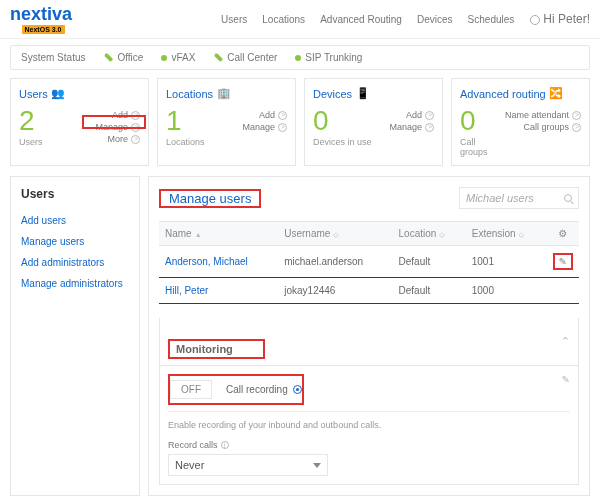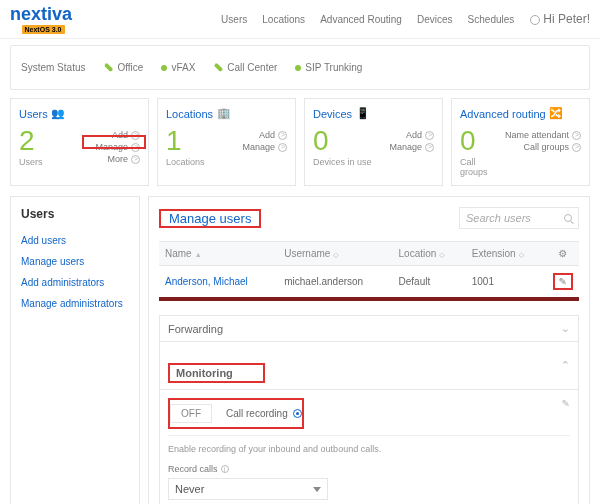--- a/index.html
+++ b/index.html
@@ -18,21 +18,21 @@
   
   .topbar{display:flex;align-items:center;padding:4px 10px;border-bottom:1px solid #eee;}
   .brand{font-size:18px;font-weight:700;color:var(--blue);display:flex;align-items:center;flex-direction:column;}
   .brand .pill{font-size:7px;background:#f5a623;color:#000;padding:1px 3px;margin-left:4px;border-radius:1px;}
   .spacer{flex:1;}
   .topnav a{color:#777;margin-left:12px;font-size:10px;}
   .user-greet{color:#777;margin-left:16px;font-size:12px;}
   .gear-ico{display:inline-block;width:10px;height:10px;border:1px solid #aaa;border-radius:50%;position:relative;vertical-align:middle;margin-right:3px;}
 
   
-  .subnav{display:flex;gap:18px;align-items:center;padding:16px 10px;border:1px solid var(--border);margin:6px 10px 8px;border-radius:2px;}
+  .subnav{display:flex;gap:18px;align-items:center;padding:6px 10px;border:1px solid var(--border);margin:6px 10px 8px;border-radius:2px;}
   .subnav .item{display:flex;align-items:center;gap:4px;color:var(--grey);font-size:10px;}
   .subnav .dot{width:6px;height:6px;border-radius:50%;background:var(--lime);display:inline-block;}
   .subnav .handset{width:10px;height:10px;background:var(--lime);border-radius:2px;display:inline-block;clip-path:polygon(20% 10%,40% 10%,70% 40%,90% 60%,90% 80%,65% 90%,10% 35%);}
 
   
   .cards{display:flex;gap:8px;padding:0 10px 10px;}
   .card{flex:1;border:1px solid var(--border);padding:8px;position:relative;min-width:0;}
   .card-title{color:var(--blue);font-size:11px;margin-bottom:8px;display:flex;align-items:center;gap:4px;}
   .card-body{display:flex;align-items:flex-start;justify-content:space-between;}
   .bignum{font-size:28px;font-weight:300;color:var(--lime);line-height:0.9;}
@@ -54,21 +54,21 @@
   .search{border:1px solid var(--border);padding:4px 6px;color:#aaa;font-style:italic;width:120px;display:flex;align-items:center;justify-content:space-between;}
   .search .mag{width:8px;height:8px;border:1px solid #bbb;border-radius:50%;position:relative;}
   .search .mag::after{content:"";position:absolute;width:4px;height:1px;background:#bbb;transform:rotate(45deg);bottom:-2px;right:-3px;}
 
   .show-row{color:#999;font-size:10px;margin-bottom:6px;}
   .show-row .n{display:inline-block;border:1px solid var(--border);padding:2px 6px;color:#555;margin:0 4px;}
 
   table{width:100%;border-collapse:collapse;font-size:10px;}
   thead th{background:#f7f8f9;text-align:left;padding:6px;color:#888;font-weight:400;border-top:1px solid var(--border);border-bottom:1px solid var(--border);}
   thead th .sort{font-size:7px;margin-left:3px;color:#bbb;display:inline-block;}
-  tbody td{padding:7px 6px;border-bottom:4px solid #7f1d1d;color:#666;}
+  tbody td{padding:7px 6px;border-bottom:1px solid #7f1d1d;color:#666;}
   tbody td.name{color:var(--blue);}
   .tool-cell{width:24px;text-align:center;position:relative;}
   .tool-ico{color:#888;}
 
   
   .acc{margin-top:14px;}
   .acc-h{border:1px solid var(--border);padding:6px 8px;color:#666;background:#fff;display:flex;justify-content:space-between;align-items:center;}
   .acc-h.open{background:#fff;}
   .sec{border:1px solid var(--border);border-top:none;padding:8px;background:#fff;}
   .off-row{display:flex;align-items:center;gap:14px;padding:6px 0 10px;border-bottom:1px solid #eee;}
@@ -209,21 +209,21 @@
     <a>Add administrators</a>
     <a>Manage administrators</a>
   </div>
 
   <div class="main">
     <div class="mu-head">
       <span class="hl-box">
         <span class="mu-title">Manage users</span>
       </span>
       <div class="search">
-        <span>Search users</span>
+        <span>Michael users</span>
         <span class="mag"></span>
       </div>
     </div>
 
 
     <table>
       <thead>
         <tr>
           <th><span>Name</span><span class="sort">▲</span></th>
           <th><span>Username</span><span class="sort">◇</span></th>
@@ -233,28 +233,31 @@
         </tr>
       </thead>
       <tbody>
         <tr>
           <td class="name">Anderson, Michael</td>
           <td>michael.anderson</td>
           <td>Default</td>
           <td>1001</td>
           <td class="tool-cell"><span class="hl-box" style="padding:1px 4px;"><span class="tool-ico">✎</span></span></td>
         </tr>
+        <tr>
+          <td class="name">Hill, Peter</td>
+          <td>jokay12446</td>
+          <td>Default</td>
+          <td>1000</td>
+          <td class="tool-cell"></td>
+        </tr>
       </tbody>
     </table>
 
     <div class="acc">
-      <div class="acc-h">
-        <span>Forwarding</span>
-        <span style="color:#bbb">⌄</span>
-      </div>
       <div class="acc-h open" style="border-top:none;">
         <span class="hl-box" style="padding:2px 30px 2px 6px;margin-top:15px;">
           <b>Monitoring</b>
         </span>
         <span style="color:#bbb">⌃</span>
       </div>
       <div class="sec">
         <span class="hl-box" style="display:inline-block;">
           <div class="off-row" style="padding:4px 0;border:none;">
             <span class="off-btn">OFF</span>

